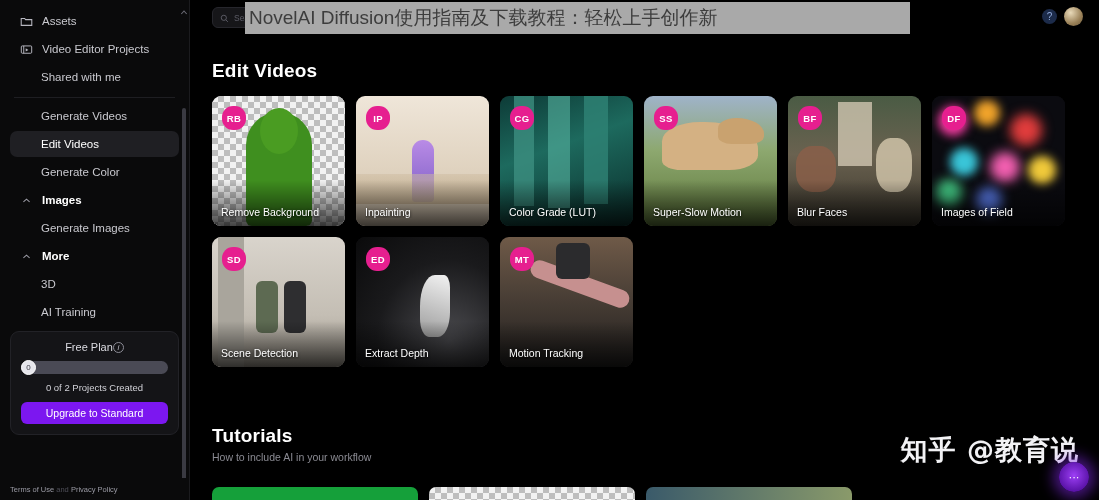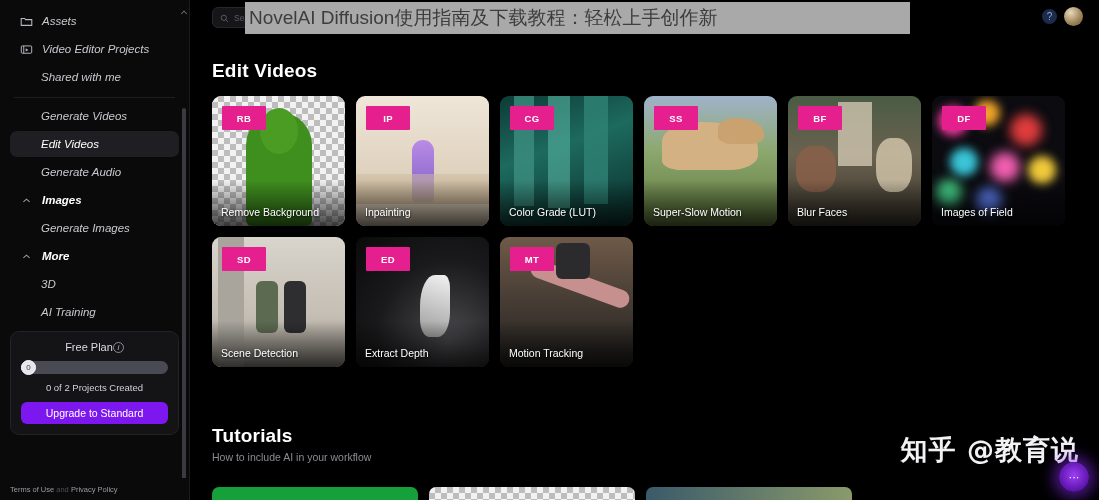--- a/index.html
+++ b/index.html
@@ -13,21 +13,21 @@
   #sidebar {
     position:absolute; left:0; top:0; width:190px; height:500px;
     background:#0a0a0b; border-right:1px solid #1b1b1e;
     display:flex; flex-direction:column;
   }
   .side-scroll { flex:1; overflow:hidden; padding-top:6px; position:relative; }
   .nav-item {
     display:flex; align-items:center; gap:9px;
     height:26px; margin:2px 10px; padding:0 10px;
     border-radius:7px; color:#c9c9cf; font-size:11.5px;
-    white-space:nowrap; cursor:pointer;font-style:italic;
+    white-space:nowrap; cursor:pointer;
   }
   .nav-item.indent { padding-left:31px; }
   .nav-item.active { background:#1f1f23; color:#fff; }
   .nav-item.group { color:#fff; font-weight:bold; font-size:11.5px; }
   .nav-ico { width:13px; height:13px; flex:none; display:flex; align-items:center; justify-content:center; }
   .nav-ico svg { display:block; }
   .divider { height:1px; background:#1e1e22; margin:7px 14px 5px 14px; }
 
   
   #plan-card {
@@ -73,21 +73,21 @@
 
   .section-title { color:#fff; font-size:19px; font-weight:bold; letter-spacing:.2px; }
   .section-sub { color:#8b8b93; font-size:10.5px; margin-top:4px; }
 
   #grid { position:absolute; left:22px; top:96px; display:flex; flex-wrap:wrap; gap:11px; width:880px; }
   .card {
     width:133px; height:130px; border-radius:9px; position:relative;
     overflow:hidden; cursor:pointer; background:#101012;
   }
   .card .badge {
-    position:absolute; left:10px; top:10px; width:44px; height:24px; border-radius:1px;
+    position:absolute; left:10px; top:10px; width:24px; height:24px; border-radius:11px;
     background:#e61f8f; color:#fff; font-size:9.5px; font-weight:bold;
     display:flex; align-items:center; justify-content:center; letter-spacing:.3px; z-index:3;
   }
   .card .label {
     position:absolute; left:9px; bottom:8px; right:6px; color:#fff; font-size:10.5px; font-weight:normal;
     text-shadow:0 1px 3px rgba(0,0,0,.85); z-index:3; white-space:nowrap; overflow:hidden;
   }
   .card .thumb { position:absolute; inset:0; z-index:1; }
   .card .shade { position:absolute; left:0; right:0; bottom:0; height:46px; z-index:2;
      background:linear-gradient(to top, rgba(0,0,0,.72), rgba(0,0,0,0)); }
@@ -143,21 +143,21 @@
       <div class="divider"></div>
 
 
       <div class="nav-item indent">
         <span>Generate Videos</span>
       </div>
       <div class="nav-item indent active">
         <span>Edit Videos</span>
       </div>
       <div class="nav-item indent">
-        <span>Generate Audio</span>
+        <span>Generate Color</span>
       </div>
 
       <div class="nav-item group">
         <span class="nav-ico">
           <svg width="11" height="11" viewBox="0 0 16 16" fill="none" stroke="#9a9aa4" stroke-width="1.5">
             <path d="M3.5 10l4.5-4 4.5 4"></path>
           </svg>
         </span>
         <span>Images</span>
       </div>

